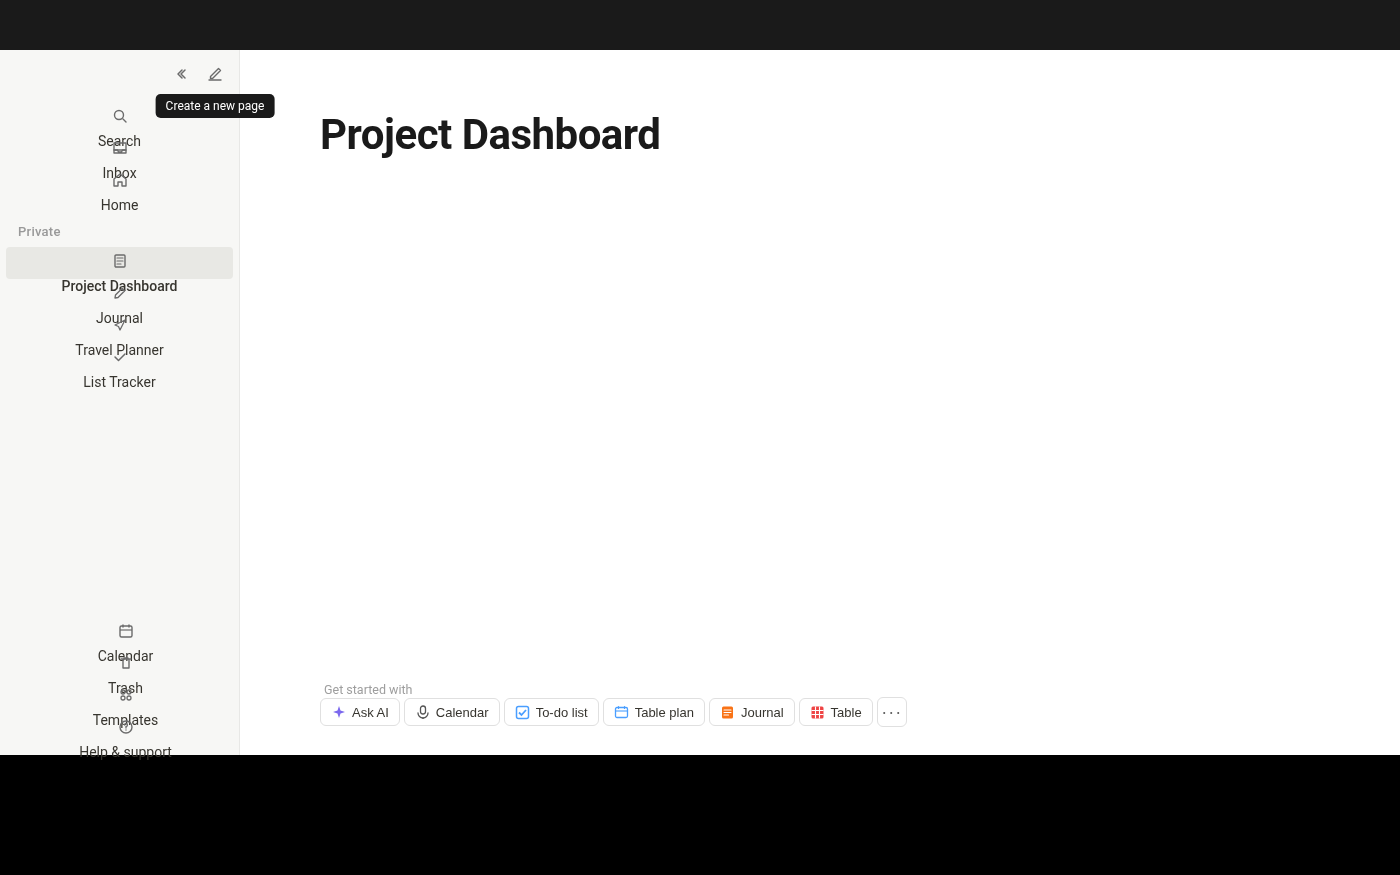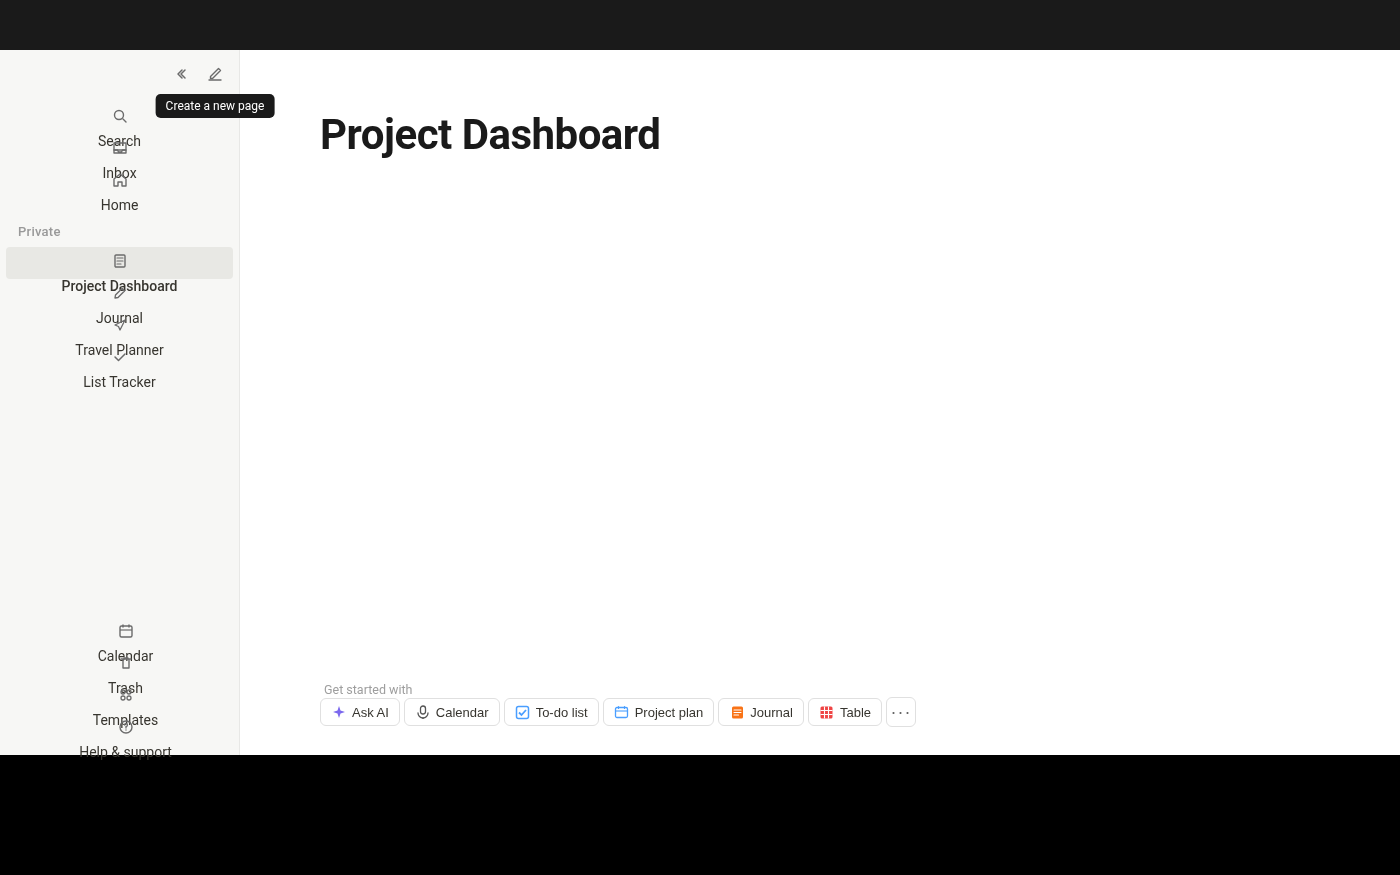--- a/index.html
+++ b/index.html
@@ -428,21 +428,21 @@
         </button>
 
         <button class="toolbar-btn">
           <span class="btn-icon">
             <svg width="15" height="15" viewBox="0 0 15 15" fill="none">
               <rect x="1.5" y="2.5" width="12" height="10" rx="1.5" stroke="#4a9eff" stroke-width="1.3"></rect>
               <path d="M1.5 6H13.5" stroke="#4a9eff" stroke-width="1.1"></path>
               <path d="M4.5 1.5V3.5M10.5 1.5V3.5" stroke="#4a9eff" stroke-width="1.2" stroke-linecap="round"></path>
             </svg>
           </span>
-          <span>Project plan</span>
+          <span>Table plan</span>
         </button>
 
         <button class="toolbar-btn">
           <span class="btn-icon">
             <svg width="15" height="15" viewBox="0 0 15 15" fill="none">
               <rect x="2" y="1.5" width="11" height="12" rx="1.5" fill="#f97316"></rect>
               <path d="M4 5H11M4 7.5H11M4 10H8.5" stroke="#fff" stroke-width="1.1" stroke-linecap="round"></path>
             </svg>
           </span>
           <span>Journal</span>

